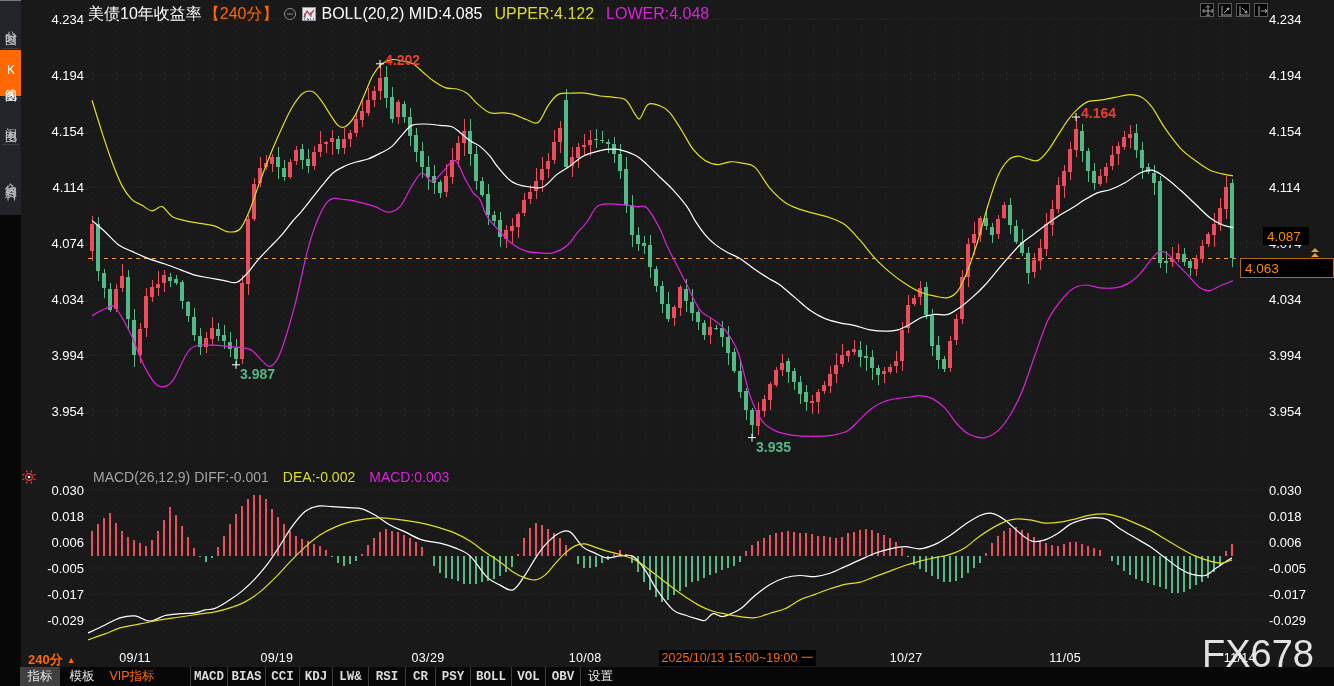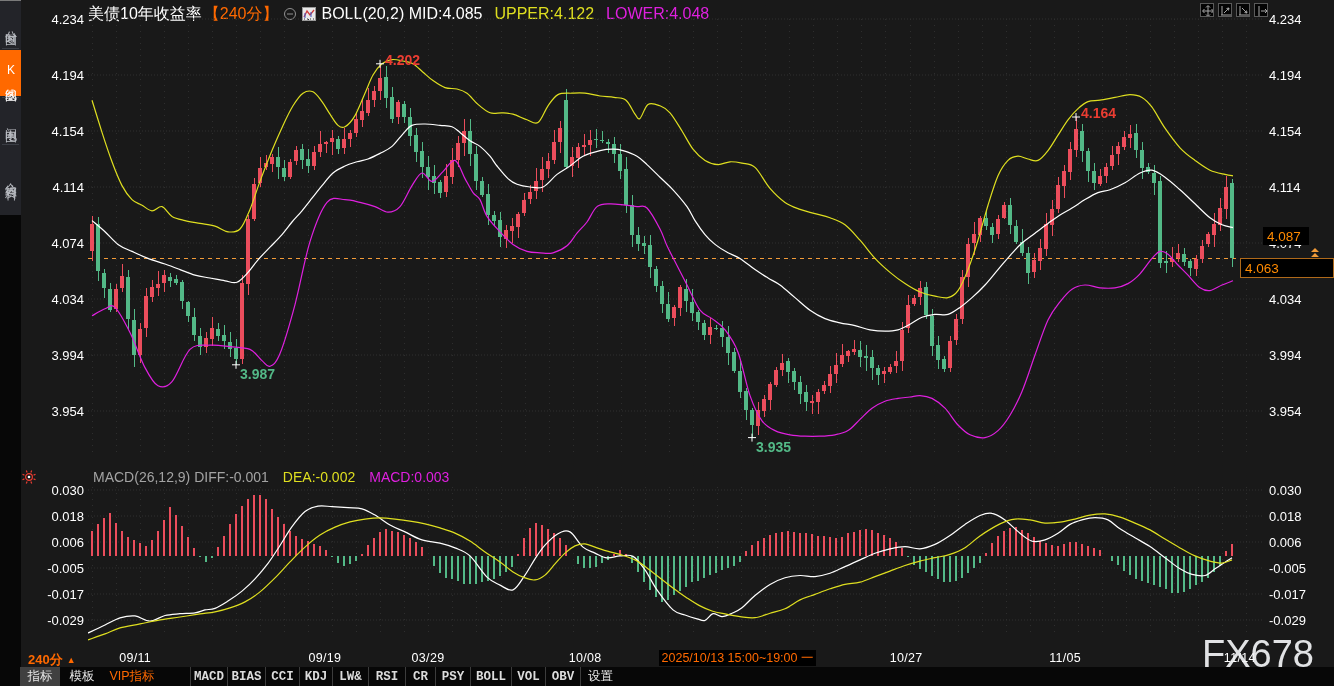--- a/index.html
+++ b/index.html
@@ -884,21 +884,21 @@
         <line x1="3.4" y1="9.9" x2="1.5" y2="10.7"></line>
         <line x1="3.4" y1="6.1" x2="1.5" y2="5.3"></line>
         <line x1="6.1" y1="3.4" x2="5.3" y2="1.5"></line>
         <line x1="9.9" y1="3.4" x2="10.7" y2="1.5"></line>
         <line x1="12.6" y1="6.1" x2="14.5" y2="5.3"></line>
       </g>
   </svg>
 
   <div id="daterow">
       <div class="dlabel" style="left: 114.2px;">09/11</div>
-      <div class="dlabel" style="left: 255.8px; margin-left: 48px;">09/19</div>
+      <div class="dlabel" style="left: 255.8px;">09/19</div>
       <div class="dlabel" style="left: 407px;">03/29</div>
       <div class="dlabel" style="left: 564.2px;">10/08</div>
       <div class="dlabel" style="left: 885.2px;">10/27</div>
       <div class="dlabel" style="left: 1044.2px;">11/05</div>
       <div class="dlabel" style="left: 1218.8px;">11/14</div>
       <div id="range-box" style="left: 638px; width: 157px;">2025/10/13 15:00~19:00 一</div>
     </div>
   <div id="period-label"><span>240分</span><span class="tri">▲</span></div>
   <div id="toolbar">
       <div class="tb " style="left: 20px; width: 40px; background: #404040;">指标</div>

